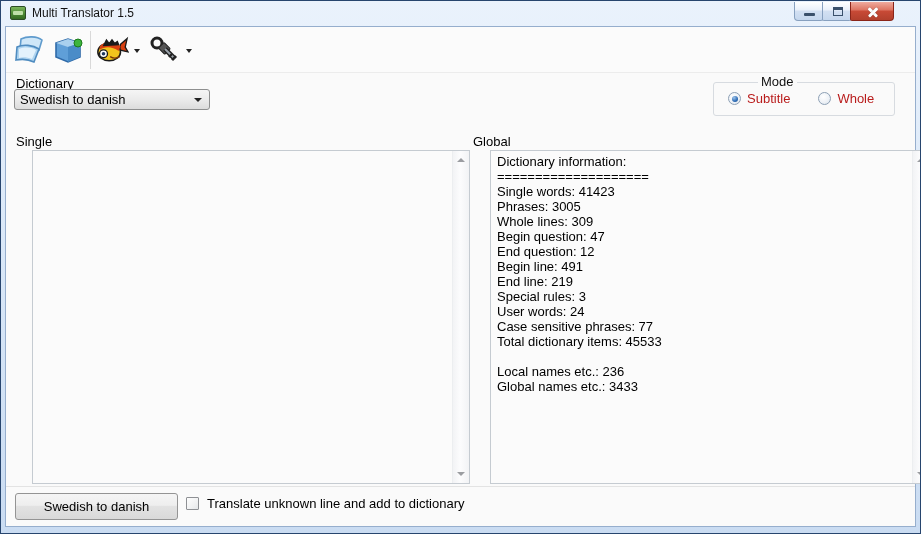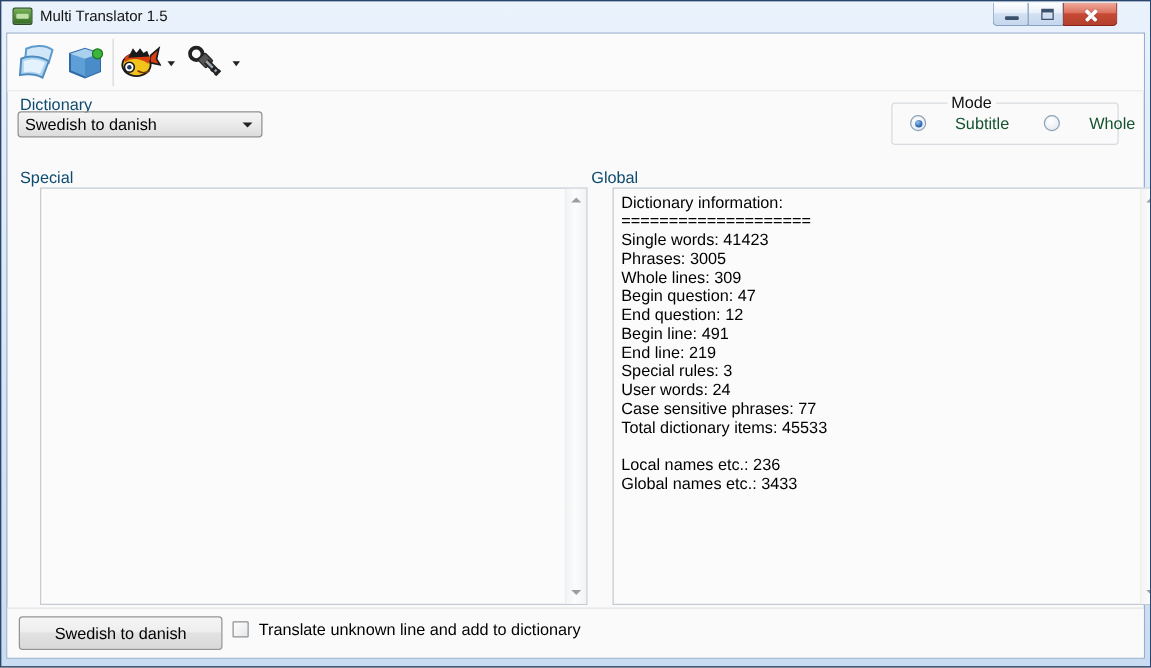--- a/index.html
+++ b/index.html
@@ -24,35 +24,35 @@
   .glyph-close i{position:absolute;left:0;top:5px;width:12px;height:2.6px;background:#fff;border-radius:1px;box-shadow:0 0 1px rgba(0,0,0,.4);}
   .glyph-close i:nth-child(1){transform:rotate(45deg);}
   .glyph-close i:nth-child(2){transform:rotate(-45deg);}
   .client{position:absolute;left:4px;top:25px;right:4px;bottom:6px;background:#fafafa;border:1px solid #96aecd;}
   
   .toolbar{position:absolute;left:0;top:0;right:0;height:46px;border-bottom:1px solid #ececec;background:#fbfbfb;}
   .toolbtn{position:absolute;top:5px;width:36px;height:36px;display:flex;align-items:center;justify-content:center;border:1px solid transparent;border-radius:3px;}
   .tb-sep{position:absolute;left:84px;top:4px;width:1px;height:38px;background:#d9d9d9;}
   .dd-arrow{position:absolute;width:0;height:0;border-left:3.5px solid transparent;border-right:3.5px solid transparent;border-top:4px solid #222;}
   
-  .label{position:absolute;font-size:13px;color:#0c4a6e;}
+  .label{position:absolute;font-size:13px;color:#000000;}
   .combo{position:absolute;left:8px;top:62px;width:196px;height:21px;border:1px solid #8e8f8f;border-radius:3px;
     background:linear-gradient(180deg,#f5f5f5 0%,#ebebeb 50%,#dcdcdc 100%);cursor:default;}
   .combo-text{position:absolute;left:5px;top:0;line-height:19px;font-size:13px;color:#000;}
   .combo-arrow{position:absolute;right:7px;top:8px;width:0;height:0;border-left:4px solid transparent;border-right:4px solid transparent;border-top:4.5px solid #222;}
   
   .groupbox{position:absolute;left:707px;top:55px;width:182px;height:34px;border:1px solid #d7dbe0;border-radius:3px;}
   .groupbox legend, .group-legend{position:absolute;left:8px;top:-9px;background:#fafafa;padding:0 3px;font-size:13px;color:#111;margin-left:36px;}
   .radio-row{position:absolute;left:14px;top:8px;display:flex;gap:28px;}
   .radio{display:flex;align-items:center;gap:6px;cursor:default;}
   .radio .dot{width:13px;height:13px;border-radius:50%;border:1px solid #8da0b5;
     background:radial-gradient(circle at 40% 35%, #ffffff 0%, #eef2f7 55%, #d9e1ea 100%);position:relative;}
   .radio.checked .dot::after{content:"";position:absolute;left:2.5px;top:2.5px;width:6px;height:6px;border-radius:50%;
     background:radial-gradient(circle at 35% 30%, #9cc4ec 0%, #2e6cb5 60%, #1c4f8f 100%);}
-  .radio span.rlabel{font-size:13px;color:#14532d;margin-left:17px;}
+  .radio span.rlabel{font-size:13px;color:#b91c1c;}
   
   .textpane{position:absolute;border:1px solid #c5cbd1;background:#fbfbfb;margin-left:18px;}
   .pane-content{position:absolute;left:6px;top:3px;right:22px;bottom:3px;font-size:13px;line-height:15px;color:#000;white-space:pre;overflow:hidden;}
   .vscroll{position:absolute;top:0;right:0;bottom:0;width:17px;background:linear-gradient(90deg,#f2f3f5 0%,#fcfcfd 45%,#f2f3f5 100%);border-left:1px solid #eceef0;}
   .sb-btn{position:absolute;left:0;width:100%;height:16px;display:flex;align-items:center;justify-content:center;}
   .sb-btn.up{top:1px;} .sb-btn.down{bottom:1px;}
   .tri-up{width:0;height:0;border-left:4px solid transparent;border-right:4px solid transparent;border-bottom:4px solid #9b9da1;}
   .tri-down{width:0;height:0;border-left:4px solid transparent;border-right:4px solid transparent;border-top:4px solid #9b9da1;}
   
   .footer{position:absolute;left:0;right:0;bottom:0;height:40px;border-top:1px solid #e3e3e3;background:#fafafa;}
@@ -144,21 +144,21 @@
           <span class="dot"></span>
           <span class="rlabel">Subtitle</span>
         </div>
         <div class="radio">
           <span class="dot"></span>
           <span class="rlabel">Whole</span>
         </div>
       </div>
     </div>
 
-    <div class="label" style="left:10px;top:107px;">Special</div>
+    <div class="label" style="left:10px;top:107px;">Single</div>
     <div class="textpane" style="left:8px;top:123px;width:438px;height:334px;">
       <div class="pane-content"></div>
       <div class="vscroll">
         <div class="sb-btn up">
             <div class="tri-up"></div>
           </div>
         <div class="sb-btn down">
             <div class="tri-down"></div>
           </div>
       </div>

